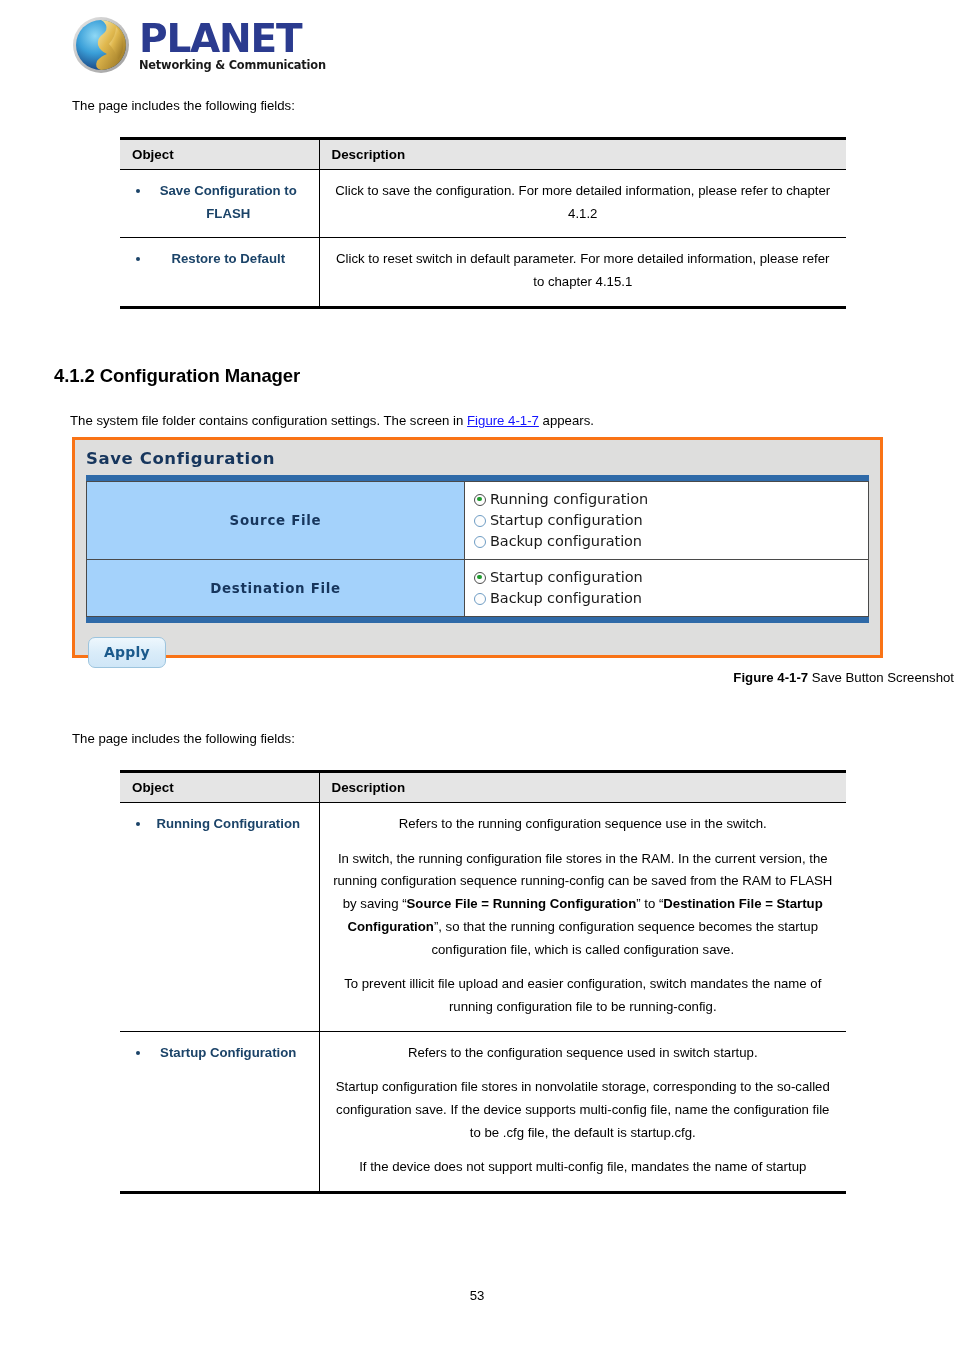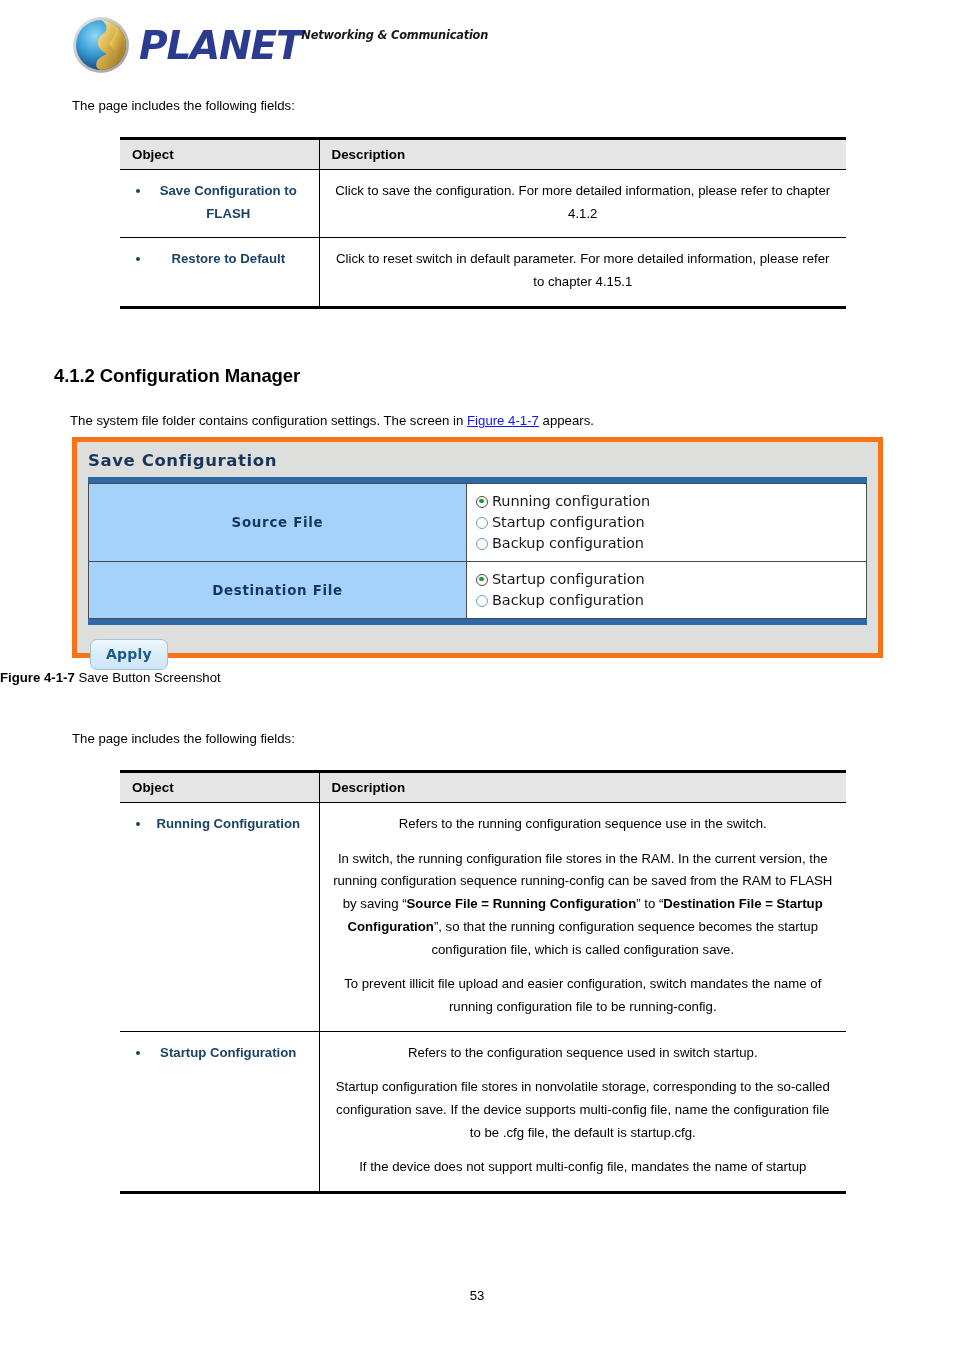--- a/index.html
+++ b/index.html
@@ -23,23 +23,22 @@
     align-items: center;
     gap: 9px;
   }
   .logo-globe {
     width: 58px;
     height: 58px;
     flex: 0 0 58px;
   }
   .logo-text-wrap {
     display: flex;
-    flex-direction: row;
+    flex-direction: column;
     padding-top: 2px;
-    font-style: italic;
   }
   .logo-word {
     font-family: "DejaVu Sans", sans-serif;
     font-size: 39px;
     font-weight: 700;
     letter-spacing: -1.2px;
     color: #2b3b8f;
     line-height: 0.95;
   }
   .logo-tagline {
@@ -121,21 +120,21 @@
     margin: 0 0 12px 0;
     line-height: 1.72;
   }
   .desc p:last-child { margin-bottom: 0; }
   .desc b { font-weight: 700; }
 
   
   .panel {
     position: absolute;
     background: #dededd;
-    border: 5px solid #f97316;
+    border: 3px solid #f97316;
   }
   .panel-title {
     font-size: 16.5px;
     font-weight: 700;
     color: #17365d;
     letter-spacing: 0.6px;
     padding: 9px 0 7px 11px;
     font-family: "DejaVu Sans", sans-serif;
   }
   .cfg-table-wrap {
@@ -213,21 +212,21 @@
     border: 1px solid #9cc4de;
     border-radius: 7px;
     padding: 6px 15px 7px 15px;
     letter-spacing: 0.2px;
   }
 
   .caption {
     position: absolute;
     font-size: 13.2px;
     color: #000;
-    text-align: left;
+    text-align: right;
     width: 100%;
     left: 0;
   }
   .caption b { font-weight: 700; }
 
   .pageno {
     position: absolute;
     width: 100%;
     left: 0;
     text-align: center;

